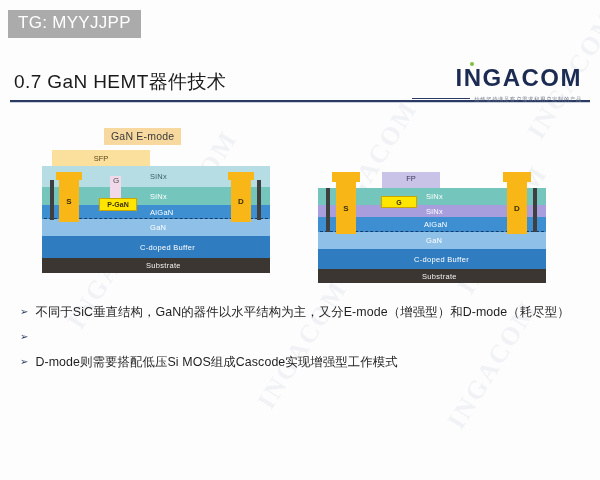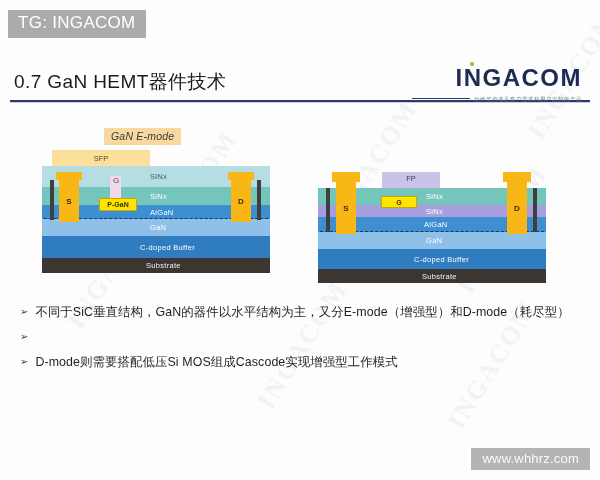--- a/index.html
+++ b/index.html
@@ -139,40 +139,40 @@
   <div class="wm-field">
     <span class="wm1">INGACOM</span>
     <span class="wm2">INGACOM</span>
     <span class="wm3">INGACOM</span>
     <span class="wm4">INGACOM</span>
     <span class="wm5">INGACOM</span>
     <span class="wm6">INGACOM</span>
     <span class="wm7">INGACOM</span>
   </div>
 
-  <div class="tg-badge">TG: INGACOM</div>
+  <div class="tg-badge">TG: MYYJJPP</div>
 
   <div class="title">0.7 GaN HEMT器件技术</div>
   <div class="title-rule"></div>
   <div class="title-rule-soft"></div>
 
   <div class="logo-wrap">
     <div class="logo-main">
       <span class="logo-dot"></span>
       <span>INGACOM</span>
     </div>
     <div class="logo-sub-row">
       <span class="logo-sub-line"></span>
       <span class="logo-sub">始终坚持满足客户需求和用户定制的产品</span>
     </div>
   </div>
 
   <div class="panel" style="left:42px;top:128px;width:228px;height:150px;">
 
-    <div class="panel-title" style="left:62px;top:0;font-style:italic;">GaN E-mode</div>
+    <div class="panel-title" style="left:62px;top:0;">GaN E-mode</div>
 
     <div class="dev" style="left:0;top:22px;width:228px;height:128px;">
 
       <div class="sfp" style="left:10px;top:0px;width:98px;height:16px;">
         <span>SFP</span>
       </div>
 
       <div class="layer" style="left:0px;top:16px;width:228px;height:21px;background:#b7dde4;">
         <span class="layer-label" style="color:#3c5f6b;position:absolute;left:108px;">SiNx</span>
       </div>
@@ -273,15 +273,14 @@
     </div>
     <div class="bullet">
       <span class="bullet-arrow">➢</span>
     </div>
     <div class="bullet">
       <span class="bullet-arrow">➢</span>
       <span class="bullet-text">D-mode则需要搭配低压Si MOS组成Cascode实现增强型工作模式</span>
     </div>
   </div>
 
-  <div class="footer-url">www.whhrz.com</div>
 
 </div>
 
 </body></html>

